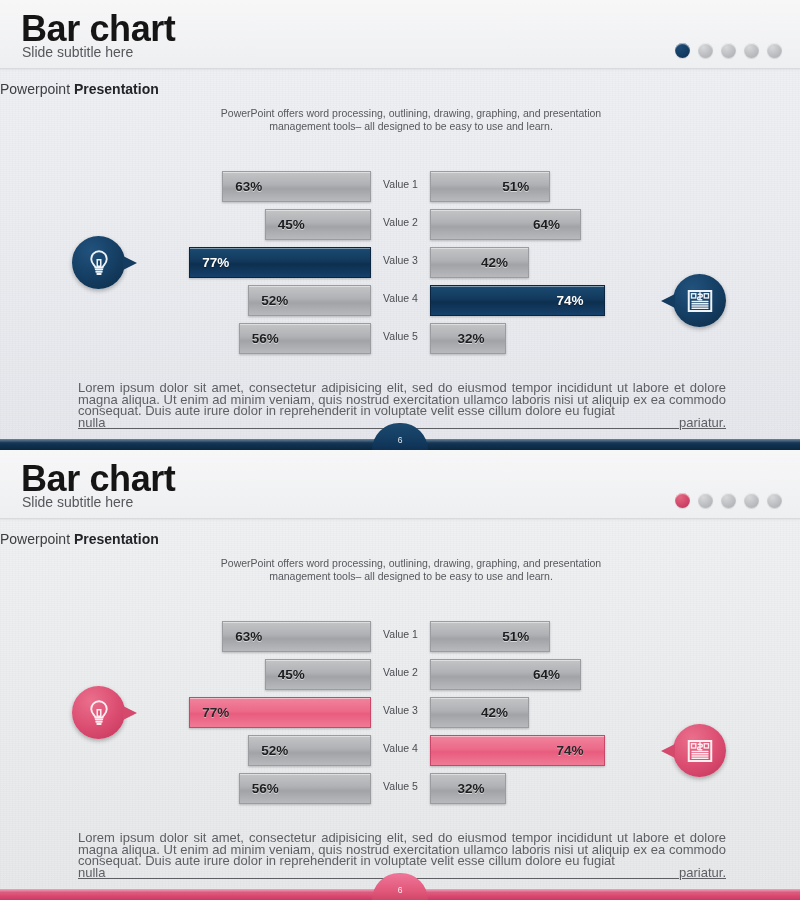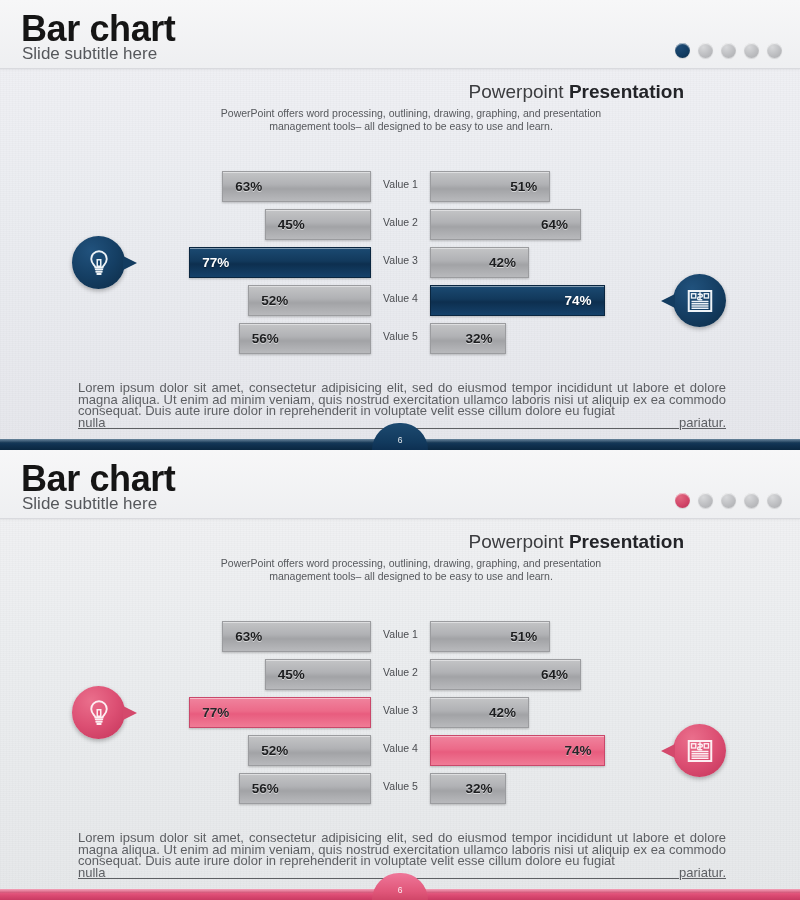--- a/index.html
+++ b/index.html
@@ -31,39 +31,39 @@
     background:linear-gradient(180deg,#f7f7f8 0%, #eeeff1 100%);
     border-bottom:1px solid #d9dade;
     box-shadow:0 1px 2px rgba(0,0,0,.05);
   }
   .hdr-title{
     position:absolute;left:21px;top:8px;
     font-size:36px;font-weight:bold;color:#151515;letter-spacing:-0.4px;
   }
   .hdr-sub{
     position:absolute;left:22px;top:44px;
-    font-size:17px;color:#55575b;
+    font-size:14px;color:#55575b;
   }
   .dots{position:absolute;right:18px;top:43px;display:flex;gap:8px;}
   .dot{
     width:15px;height:15px;border-radius:50%;
     background:radial-gradient(circle at 35% 28%, #d7d8da 0%, #bdbec1 55%, #a9aaad 100%);
     box-shadow:inset 0 1px 1px rgba(255,255,255,.7), 0 1px 1px rgba(0,0,0,.12);
   }
   .slide.navy .dot.on{
     background:radial-gradient(circle at 35% 28%, #1d4a74 0%, #123d63 55%, #0b2b47 100%);
   }
   .slide.pink .dot.on{
     background:radial-gradient(circle at 35% 28%, #e1677f 0%, #d24669 55%, #b62f54 100%);
   }
 
   
   .chart-title{
-    position:absolute;left:0;top:81px;width:684px;text-align:right;
-    font-size:19px;color:#3c3d40;font-weight:normal;
+    position:absolute;left:0;top:81px;width:684px;text-align:left;
+    font-size:14px;color:#3c3d40;font-weight:normal;
   }
   .chart-title b{font-weight:bold;color:#232428;}
   .chart-desc{
     position:absolute;left:211px;top:107px;width:400px;text-align:center;
     font-size:10.5px;color:#56585c;line-height:13px;
   }
 
   
   .bars{position:absolute;left:0;top:168px;width:652px;}
   .row{position:relative;height:38px;}
@@ -90,21 +90,21 @@
     outline:1px solid #c9486a;outline-offset:-1px;
   }
   .bar .val{
     font-size:13.5px;font-weight:bold;color:#1c1d1f;
     text-shadow:0 1px 0 rgba(255,255,255,.55);
   }
   .slide.navy .bar.hl .val{color:#ffffff;text-shadow:0 1px 1px rgba(0,0,0,.4);}
   .slide.pink .bar.hl .val{color:#26272a;text-shadow:0 1px 0 rgba(255,255,255,.4);}
 
   .bar.left{display:flex;justify-content:flex-start;padding-left:12px;}
-  .bar.right{display:flex;justify-content:flex-end;padding-right:12px;}
+  .bar.right{display:flex;justify-content:flex-end;padding-right:20px;}
 
   .vlabel{
     position:absolute;left:371px;width:59px;top:0;height:31px;
     display:flex;align-items:center;justify-content:center;
     font-size:10.5px;color:#4a4c50;
   }
 
   
   .badge{
     position:absolute;width:53px;height:53px;border-radius:50%;

